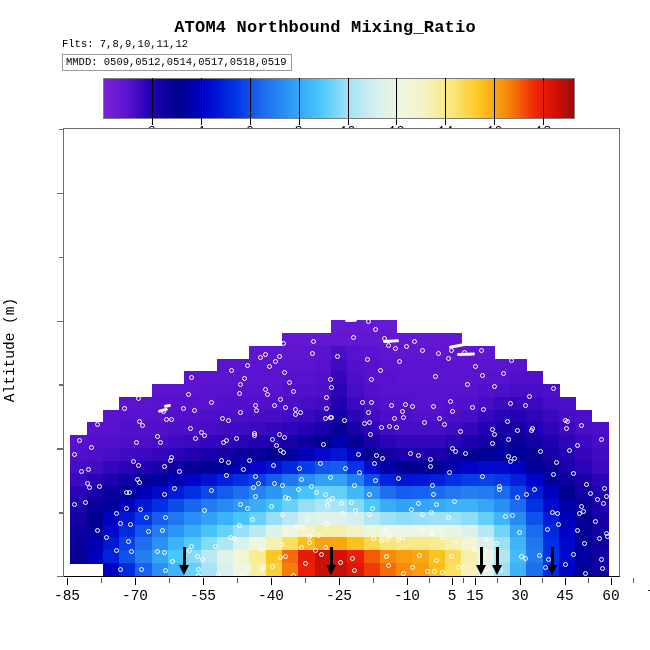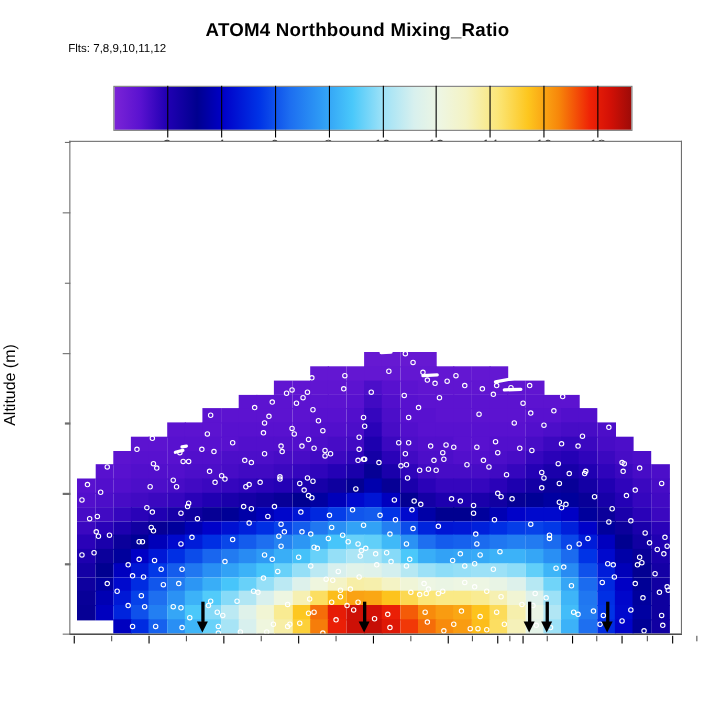--- a/index.html
+++ b/index.html
@@ -1,18 +1,18 @@
 <!DOCTYPE html>
 <html><head>
 <meta charset="utf-8">
 <style>
   html,body{margin:0;padding:0;background:#ffffff;}
   body{width:650px;height:650px;overflow:hidden;
        font-family:"Liberation Sans","DejaVu Sans",sans-serif;color:#000;}
-  #root{position:relative;width:650px;height:481px;}
+  #root{position:relative;width:650px;height:481px;font-family:Liberation Mono, monospace;}
 
   .abs{position:absolute;}
 
   #title{left:0;top:18px;width:650px;text-align:center;
          font-size:17px;font-weight:bold;letter-spacing:.2px;}
 
   #flts{left:62px;top:38px;font-size:10.5px;white-space:nowrap;}
 
   #mmdd-box{left:62px;top:54px;border:1px solid #9a9a9a;background:#fff;
             padding:1px 4px 2px 3px;font-size:10.5px;white-space:nowrap;}
@@ -62,20 +62,21 @@
 </style>
 </head>
 <body>
 
 <div id="root">
 
   <div class="abs" id="title">ATOM4 Northbound Mixing_Ratio</div>
 
   <div class="abs" id="flts">Flts: 7,8,9,10,11,12</div>
 
+  <div class="abs" id="mmdd-box">MMDD: 0509,0512,0514,0517,0518,0519</div>
 
   <div class="abs" id="cbar-wrap">
     <div id="cbar" style="background: linear-gradient(to right, rgb(123, 36, 214) 0%, rgb(90, 18, 208) 5%, rgb(34, 0, 180) 10%, rgb(0, 0, 143) 16%, rgb(0, 0, 200) 21%, rgb(0, 51, 230) 28%, rgb(29, 110, 240) 34%, rgb(46, 155, 245) 40%, rgb(73, 200, 250) 46%, rgb(159, 226, 247) 52%, rgb(216, 240, 238) 58%, rgb(238, 246, 226) 63%, rgb(244, 243, 196) 68%, rgb(251, 231, 122) 74%, rgb(253, 198, 30) 80%, rgb(247, 134, 10) 86%, rgb(239, 34, 6) 92%, rgb(210, 16, 6) 96%, rgb(157, 11, 8) 100%);"></div>
     <div id="cbar-seps">
         <i style="left: 48.9119px;"></i>
         <i style="left: 97.8238px;"></i>
         <i style="left: 146.736px;"></i>
         <i style="left: 195.648px;"></i>
         <i style="left: 244.56px;"></i>
         <i style="left: 293.472px;"></i>
@@ -1049,20 +1050,34 @@
         <i style="left: 173px; height: 5px; background: rgb(85, 85, 85);"></i>
         <i style="left: 241px; height: 5px; background: rgb(85, 85, 85);"></i>
         <i style="left: 309px; height: 5px; background: rgb(85, 85, 85);"></i>
         <i style="left: 365px; height: 5px; background: rgb(85, 85, 85);"></i>
         <i style="left: 399px; height: 5px; background: rgb(85, 85, 85);"></i>
         <i style="left: 433px; height: 5px; background: rgb(85, 85, 85);"></i>
         <i style="left: 478px; height: 5px; background: rgb(85, 85, 85);"></i>
         <i style="left: 524px; height: 5px; background: rgb(85, 85, 85);"></i>
         <i style="left: 569px; height: 5px; background: rgb(85, 85, 85);"></i>
       </div>
+    <div id="xlabels" class="abs" style="left:0;top:449px;width:557px;height:26px;">
+        <span style="left: 3px;">-85</span>
+        <span style="left: 71px;">-70</span>
+        <span style="left: 139px;">-55</span>
+        <span style="left: 207px;">-40</span>
+        <span style="left: 275px;">-25</span>
+        <span style="left: 343px;">-10</span>
+        <span style="left: 388px;">5</span>
+        <span style="left: 411px;">15</span>
+        <span style="left: 456px;">30</span>
+        <span style="left: 501px;">45</span>
+        <span style="left: 547px;">60</span>
+        <span style="left: 592px;">75</span>
+      </div>
     <div id="arrows">
         <div class="arrow abs" style="left: 120.576px; top: 418px;">
           <div class="shaft"></div>
           <div class="head"></div>
         </div>
         <div class="arrow abs" style="left: 267.224px; top: 418px;">
           <div class="shaft"></div>
           <div class="head"></div>
         </div>
         <div class="arrow abs" style="left: 417.129px; top: 418px;">

